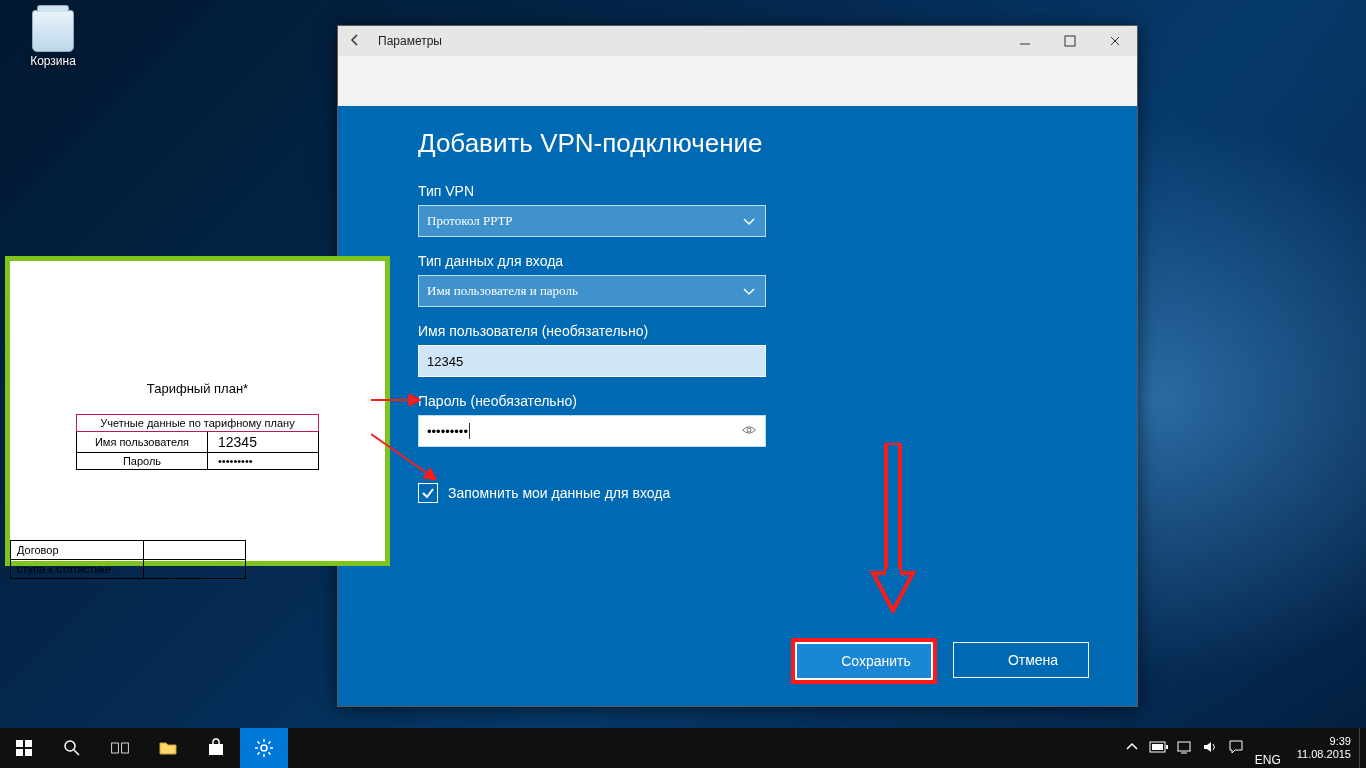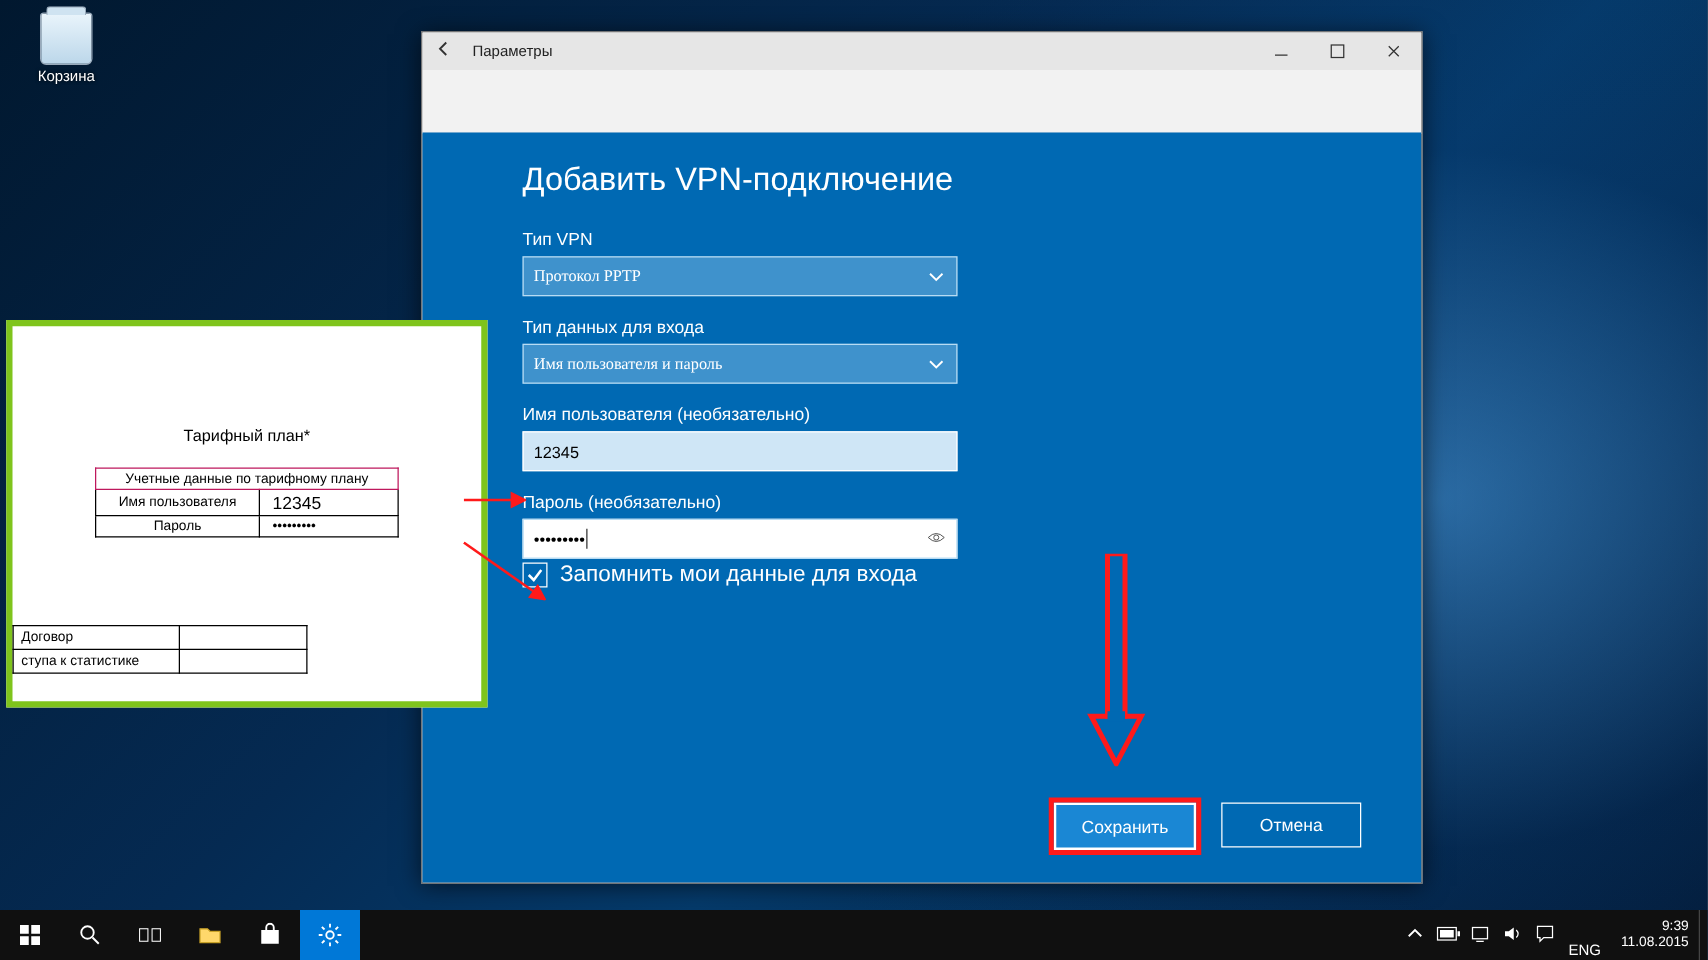--- a/index.html
+++ b/index.html
@@ -22,34 +22,34 @@
   
   #vpn-overlay{position:absolute;top:80px;left:0;right:0;bottom:0;background:#0069b3;color:#fff;padding:22px 80px 20px 80px;}
   #vpn-overlay h1{font-weight:300;font-size:26px;margin:0 0 24px 0;}
   .field-label{font-size:14px;margin:16px 0 6px 0;color:#fff;}
   .select-box{width:330px;height:30px;border:1px solid #b7dcf4;background:#3f92cc;display:flex;align-items:center;padding:0 8px;font-size:13px;color:#fff;position:relative;font-family:Liberation Serif, serif;}
   .select-box .chev{position:absolute;right:8px;top:7px;}
   .text-input{width:330px;height:30px;border:1px solid #b7dcf4;background:#fff;color:#000;font-size:13px;padding:0 8px;display:flex;align-items:center;position:relative;}
   .text-input.focus{background:#cfe6f6;border-color:#fff;}
   .text-input .caret{border-left:1px solid #333;height:16px;margin-left:1px;}
   .eye{position:absolute;right:8px;top:6px;color:#555;}
-  .check-row{margin-top:2px;display:flex;align-items:center;font-size:18px;}
+  .check-row{margin-top:36px;display:flex;align-items:center;font-size:14px;}
   .check-row .box{width:18px;height:18px;border:1px solid #fff;margin-right:10px;display:flex;align-items:center;justify-content:center;color:#fff;font-size:14px;}
   #dlg-buttons{position:absolute;bottom:26px;right:48px;display:flex;gap:20px;}
-  .dlg-btn{width:110px;height:34px;border:1px solid #fff;display:flex;align-items:center;justify-content:center;font-size:14px;color:#fff;background:transparent;}
+  .dlg-btn{width:110px;height:34px;border:1px solid #fff;display:flex;align-items:center;justify-content:center;font-size:14px;color:#fff;background:transparent;padding-left:24px;}
   .dlg-btn.primary{background:#1a87d4;border:2px solid #fff;}
   .highlight-red{outline:4px solid #ff1a1a;}
   
   .arrow-down{position:absolute;left:868px;top:443px;}
   .arrow-right{position:absolute;left:371px;top:391px;}
   .arrow-right2{position:absolute;left:371px;top:425px;transform:rotate(35deg);transform-origin:left center;}
   svg.ra{stroke:#ff1a1a;fill:#ff1a1a;}
   
   #doc{position:absolute;top:256px;left:5px;width:385px;height:310px;background:#fff;border:5px solid #7fc41c;box-sizing:border-box;font-size:12px;color:#000;}
-  #doc .tplan{text-align:center;font-size:13px;margin-top:80px;}
+  #doc .tplan{text-align:center;font-size:13px;margin-top:120px;}
   #doc table.cred{border-collapse:collapse;margin:18px auto 0;font-size:11px;}
   #doc table.cred th{border:1px solid #be185d;padding:2px 6px;font-weight:normal;text-align:center;}
   #doc table.cred td{border:1px solid #000;padding:2px 10px;}
   #doc table.bottom{border-collapse:collapse;margin-top:70px;font-size:11px;width:236px;}
   #doc table.bottom td{border:1px solid #000;padding:2px 6px;height:14px;}
   
   #taskbar{position:absolute;bottom:0;left:0;right:0;height:40px;background:#101010;display:flex;align-items:center;color:#fff;font-size:12px;}
   #taskbar .tb{width:48px;height:40px;display:flex;align-items:center;justify-content:center;}
   #taskbar .tb.active{background:#0078d7;}
   #taskbar .spacer{flex:1;}

